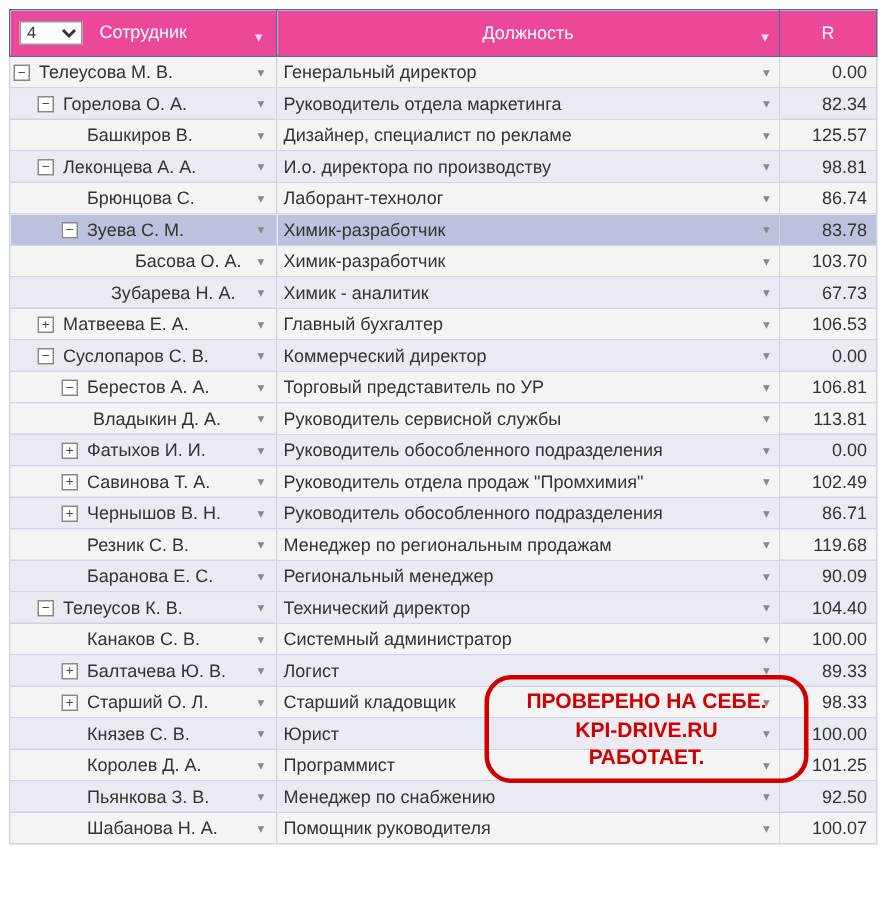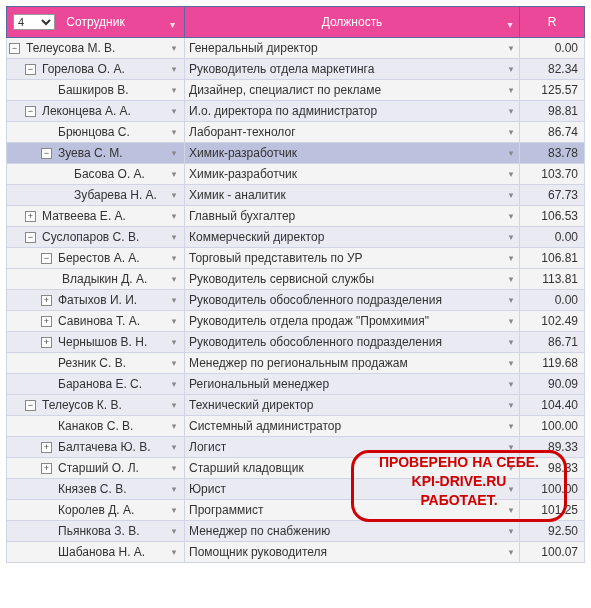--- a/index.html
+++ b/index.html
@@ -19,21 +19,21 @@
 .emp-cell{display:flex;align-items:center;height:20px;position:relative}
 .toggle{flex:0 0 11px;width:11px;height:11px;border:1px solid #888;background:#fff;box-sizing:border-box;display:flex;align-items:center;justify-content:center;font-size:9px;line-height:1;color:#444;margin-right:4px}
 .spacer{flex:0 0 0px}
 .emp-name{flex:1 1 auto;overflow:hidden;text-overflow:ellipsis;white-space:nowrap;padding-left:2px}
 .row-drop{flex:0 0 12px;width:12px;height:12px;display:flex;align-items:center;justify-content:center;color:#888;font-size:9px}
 .row-drop:before{content:"▾"}
 .pos-cell{position:relative;padding-right:14px!important}
 .pos-drop{position:absolute;right:2px;top:50%;transform:translateY(-50%);width:12px;height:12px;display:flex;align-items:center;justify-content:center;color:#888;font-size:9px}
 .pos-drop:before{content:"▾"}
 .r-cell{text-align:right;padding-right:6px!important}
-.stamp{position:absolute;right:24px;bottom:86px;width:210px;height:66px;border:3px solid #d10000;border-radius:18px;display:flex;flex-direction:column;align-items:center;color:#d10000;font-weight:bold;font-size:14px;line-height:1.35;pointer-events:none;background:transparent}
+.stamp{position:absolute;right:52px;bottom:86px;width:210px;height:66px;border:3px solid #d10000;border-radius:18px;display:flex;flex-direction:column;align-items:center;justify-content:center;color:#d10000;font-weight:bold;font-size:14px;line-height:1.35;pointer-events:none;background:transparent}
 </style>
 </head>
 <body>
 <div class="container">
 
 <table class="grid">
 <thead>
 <tr>
   <th class="col-emp">
     <select class="hdr-sel">
@@ -90,21 +90,21 @@
         </tr>
         <tr class="r1">
           <td style="padding-left: 2px;">
             <div class="emp-cell">
               <span class="spacer" style="flex: 0 0 16px;"></span>
               <span class="toggle">−</span>
               <span class="emp-name">Леконцева А. А.</span>
               <span class="row-drop"></span>
             </div>
           </td>
-          <td class="pos-cell"><span>И.о. директора по администратор</span><span class="pos-drop"></span></td>
+          <td class="pos-cell"><span>И.о. директора по производству</span><span class="pos-drop"></span></td>
           <td class="r-cell">98.81</td>
         </tr>
         <tr class="r0">
           <td style="padding-left: 2px;">
             <div class="emp-cell">
               <span class="spacer" style="flex: 0 0 32px;"></span>
               <span style="flex: 0 0 15px;"></span>
               <span class="emp-name">Брюнцова С.</span>
               <span class="row-drop"></span>
             </div>
@@ -118,21 +118,21 @@
               <span class="spacer" style="flex: 0 0 32px;"></span>
               <span class="toggle">−</span>
               <span class="emp-name">Зуева С. М.</span>
               <span class="row-drop"></span>
             </div>
           </td>
           <td class="pos-cell"><span>Химик-разработчик</span><span class="pos-drop"></span></td>
           <td class="r-cell">83.78</td>
         </tr>
         <tr class="r0">
-          <td style="padding-left: 2px;">
+          <td style="padding-left: 18px;">
             <div class="emp-cell">
               <span class="spacer" style="flex: 0 0 48px;"></span>
               <span style="flex: 0 0 15px;"></span>
               <span class="emp-name">Басова О. А.</span>
               <span class="row-drop"></span>
             </div>
           </td>
           <td class="pos-cell"><span>Химик-разработчик</span><span class="pos-drop"></span></td>
           <td class="r-cell">103.70</td>
         </tr>

